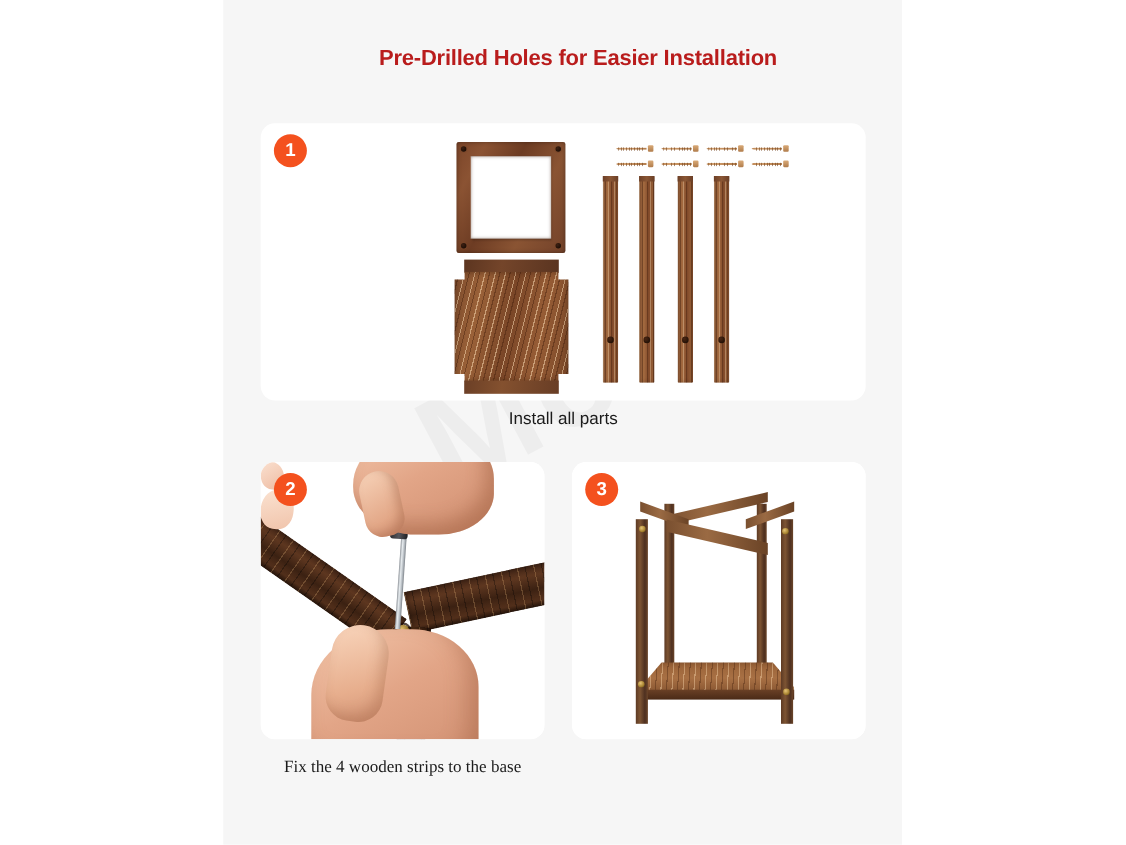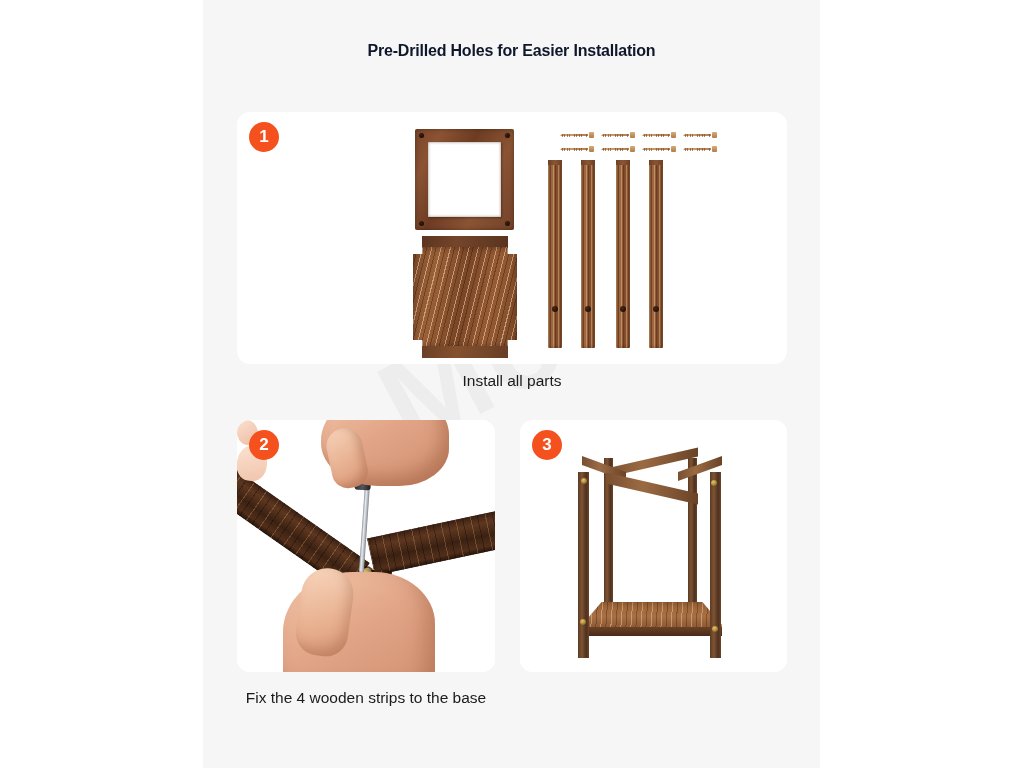--- a/index.html
+++ b/index.html
@@ -44,26 +44,26 @@
     transform: rotate(-28deg);
     pointer-events: none;
     white-space: nowrap;
     font-family: "Liberation Sans", sans-serif;
     z-index: 5;
   }
 
   
   .heading {
     position: absolute;
-    left: 0;
+    left: 14px;
     top: 42px;
     width: 617px;
     text-align: center;
-    color: #0f172a;
-    font-size: 16px;
+    color: #b91c1c;
+    font-size: 20px;
     font-weight: bold;
     letter-spacing: -0.2px;
     font-family: "Liberation Sans", sans-serif;
     z-index: 8;
   }
 
   
   .card {
     position: absolute;
     background: #ffffff;
@@ -96,21 +96,21 @@
   .caption {
     position: absolute;
     text-align: center;
     color: #1b1b1b;
     font-size: 15.5px;
     line-height: 20px;
     font-family: "Liberation Sans", sans-serif;
     z-index: 8;
   }
   #cap1 { left: 34px;  top: 371px; width: 550px; }
-  #cap2 { left: 24px;  top: 688px; width: 278px; }
+  #cap2 { left: 24px;  top: 688px; width: 278px; font-family: Liberation Serif, serif; }
   #cap3 { left: 317px; top: 688px; width: 267px; }
 
   
   .art1 { position:absolute; inset:0; }
 
   
   .frame-outer {
     position: absolute;
     left: 178px; top: 17px;
     width: 99px; height: 101px;

